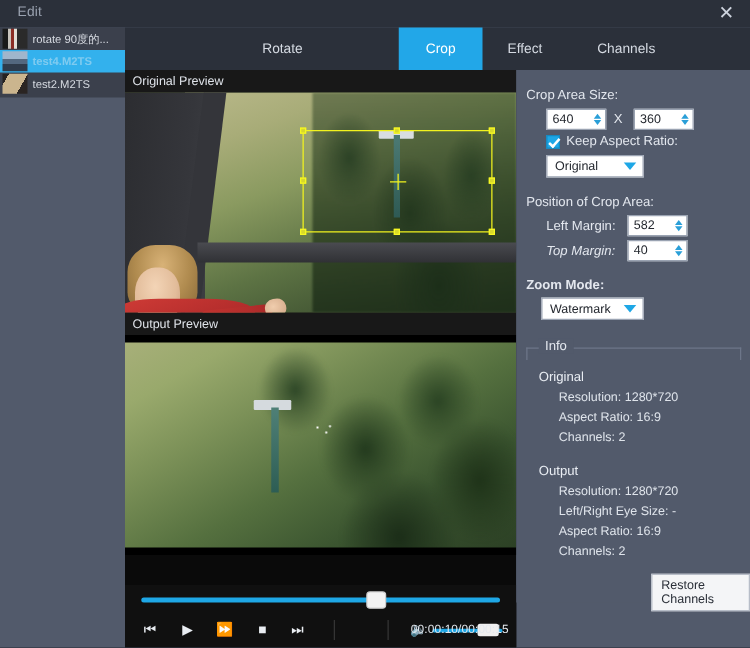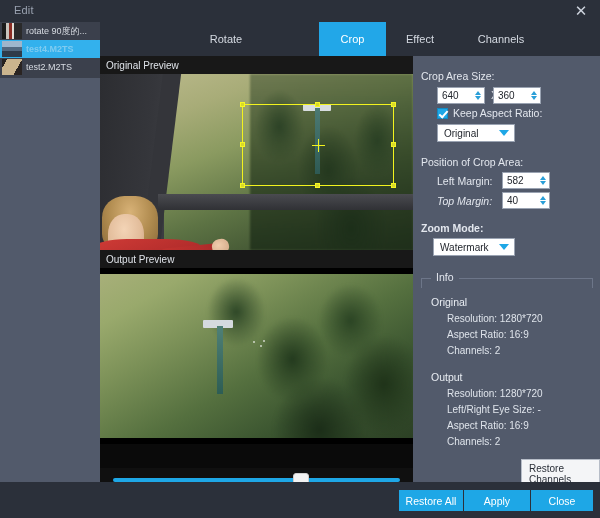--- a/index.html
+++ b/index.html
@@ -479,21 +479,21 @@
     <div class="spin" style="left:24px;top:31px;width:48px;">
       <input value="640" style="">
       <div class="arrows">
         <div class="arr-up"></div>
         <div class="arr-dn"></div>
       </div>
     </div>
 
     <div class="xsep" style="left:78px;top:33px;">X</div>
 
-    <div class="spin" style="left:80px;top:31px;width:48px;">
+    <div class="spin" style="left:94px;top:31px;width:48px;">
       <input value="360" style="">
       <div class="arrows">
         <div class="arr-up"></div>
         <div class="arr-dn"></div>
       </div>
     </div>
 
     <div class="checkrow" style="left:24px;top:51px;">
       <span class="chk"></span>
       <span class="lbl">Keep Aspect Ratio:</span>
@@ -545,19 +545,14 @@
 
     <div class="info-head" style="left:10px;top:93px;">Output</div>
     <div class="info-line" style="left:26px;top:110px;">Resolution: 1280*720</div>
     <div class="info-line" style="left:26px;top:126px;">Left/Right Eye Size: -</div>
     <div class="info-line" style="left:26px;top:142px;">Aspect Ratio: 16:9</div>
     <div class="info-line" style="left:26px;top:158px;">Channels: 2</div>
   </div>
 
   <div class="restore-def" style="position:absolute;left:521px;top:459px;bottom:auto;right:auto;">Restore Channels</div>
 
-  <div class="bottombar">
-    <div class="bbtn" style="left:399px;width:64px;">Restore All</div>
-    <div class="bbtn" style="left:464px;width:66px;">Apply</div>
-    <div class="bbtn" style="left:531px;width:62px;">Close</div>
-  </div>
 
 </div>
 
 </body></html>

